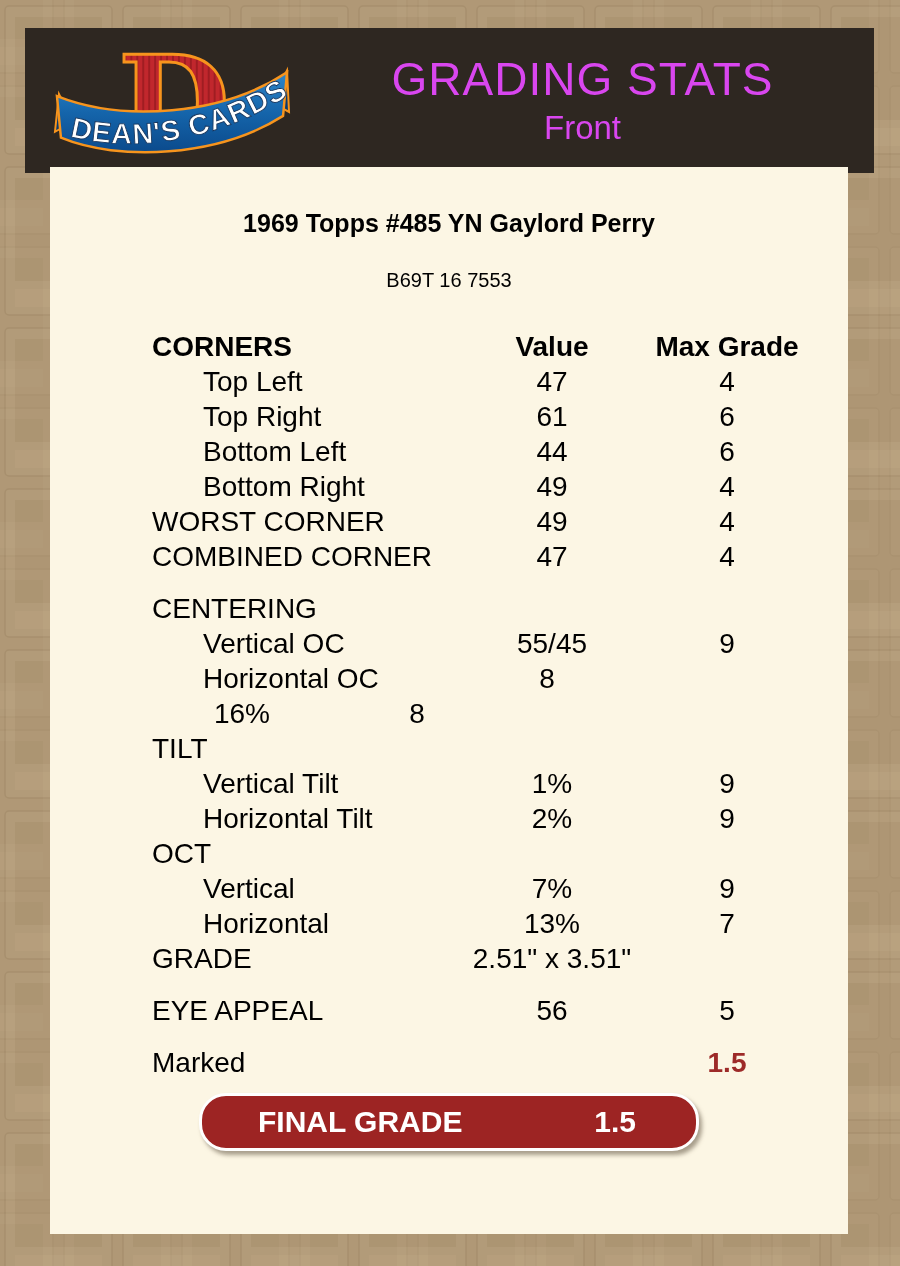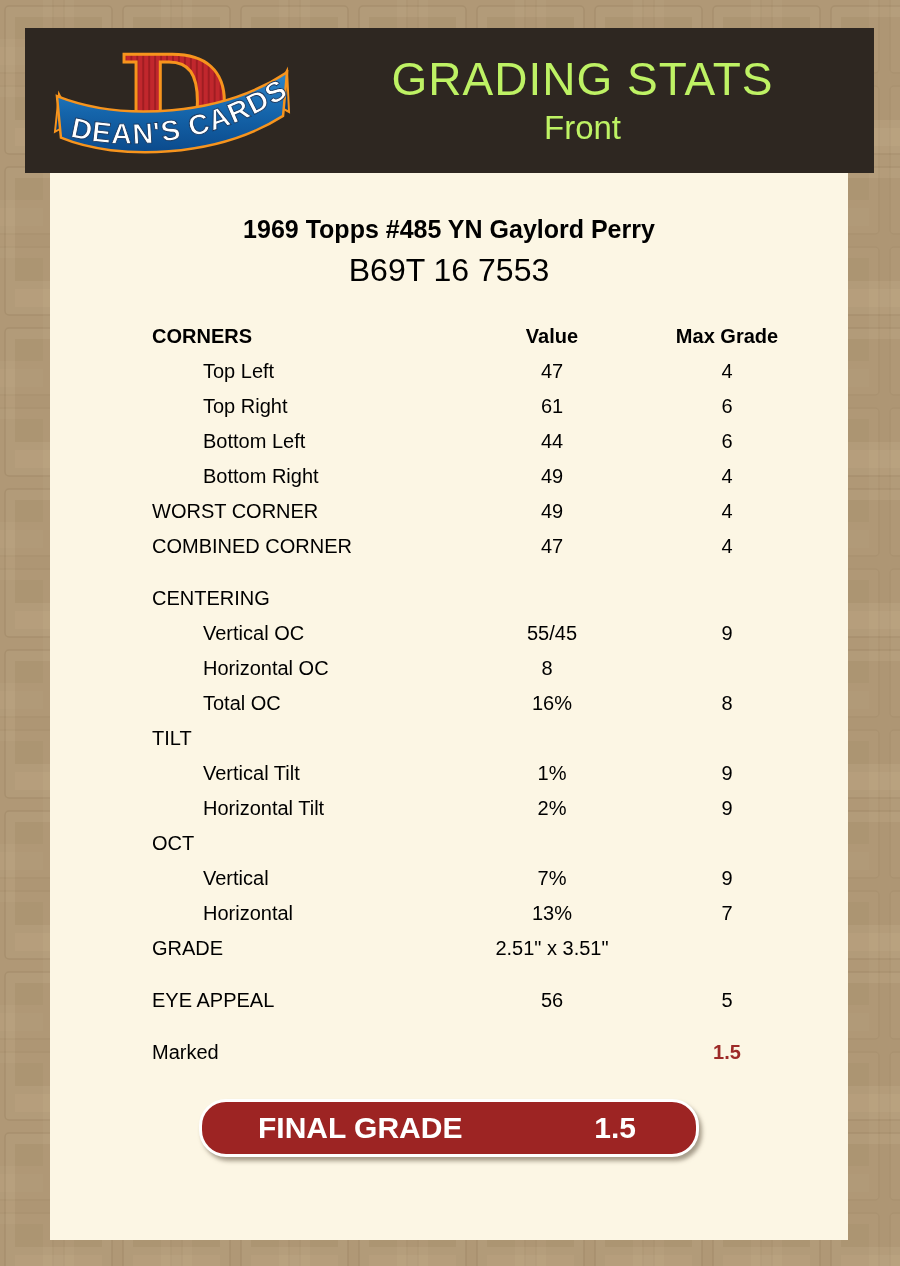--- a/index.html
+++ b/index.html
@@ -7,34 +7,34 @@
     width:900px;height:1266px;position:relative;overflow:hidden;
     font-family:"Liberation Sans",sans-serif;background:#b29a78;
   }
   .bg-collage{position:absolute;left:0;top:0;}
   
   .header{
     position:absolute;left:25px;top:28px;width:849px;height:145px;
     background:#2e2721;display:flex;align-items:center;
   }
   .logo-wrap{flex:0 0 auto;margin-left:28px;width:238px;height:134px;position:relative;top:2px;}
-  .header-text{flex:1;text-align:center;color:#bef264;}
+  .header-text{flex:1;text-align:center;color:#d946ef;}
   .header-title{font-size:46px;line-height:48px;letter-spacing:1px;}
   .header-sub{font-size:33px;line-height:36px;margin-top:7px;}
   
   .panel{
-    position:absolute;left:50px;top:173px;width:798px;height:1067px;
+    position:absolute;left:50px;top:167px;width:798px;height:1067px;
     background:#fcf6e4;color:#000;
   }
   .card-title{margin-top:38px;text-align:center;font-size:25px;font-weight:bold;line-height:36px;}
-  .card-serial{text-align:center;font-size:32px;line-height:34px;margin-top:6px;}
+  .card-serial{text-align:center;font-size:20px;line-height:34px;margin-top:22px;}
   
   .stats-table{margin-top:32px;margin-left:102px;width:690px;}
   .stats-table *{box-sizing:border-box;}
-  .row{display:flex;height:35px;align-items:center;font-size:20px;}
+  .row{display:flex;height:35px;align-items:center;font-size:28px;}
   .c-label{width:310px;}
   .c-value{width:180px;text-align:center;}
   .c-max{width:170px;text-align:center;}
   .row.header-row .c-label,.row.header-row .c-value,.row.header-row .c-max{font-weight:bold;}
   .row.bold .c-label{font-weight:normal;}
   .c-label.indent{padding-left:51px;}
   .row.gap{margin-top:17px;}
   .red{color:#9d2a28;font-weight:bold;}
   
   .final-grade{
@@ -143,21 +143,20 @@
       <div class="row">
         <div class="c-label indent">Vertical OC</div>
         <div class="c-value">55/45</div>
         <div class="c-max">9</div>
       </div>
       <div class="row">
         <div class="c-label indent">Horizontal OC</div>
         <div class="c-max">8</div>
       </div>
       <div class="row">
-        <div class="c-label indent">Total OC</div>
         <div class="c-value">16%</div>
         <div class="c-max">8</div>
       </div>
       <div class="row bold">
         <div class="c-label">TILT</div>
         <div class="c-value"></div>
         <div class="c-max"></div>
       </div>
       <div class="row">
         <div class="c-label indent">Vertical Tilt</div>

